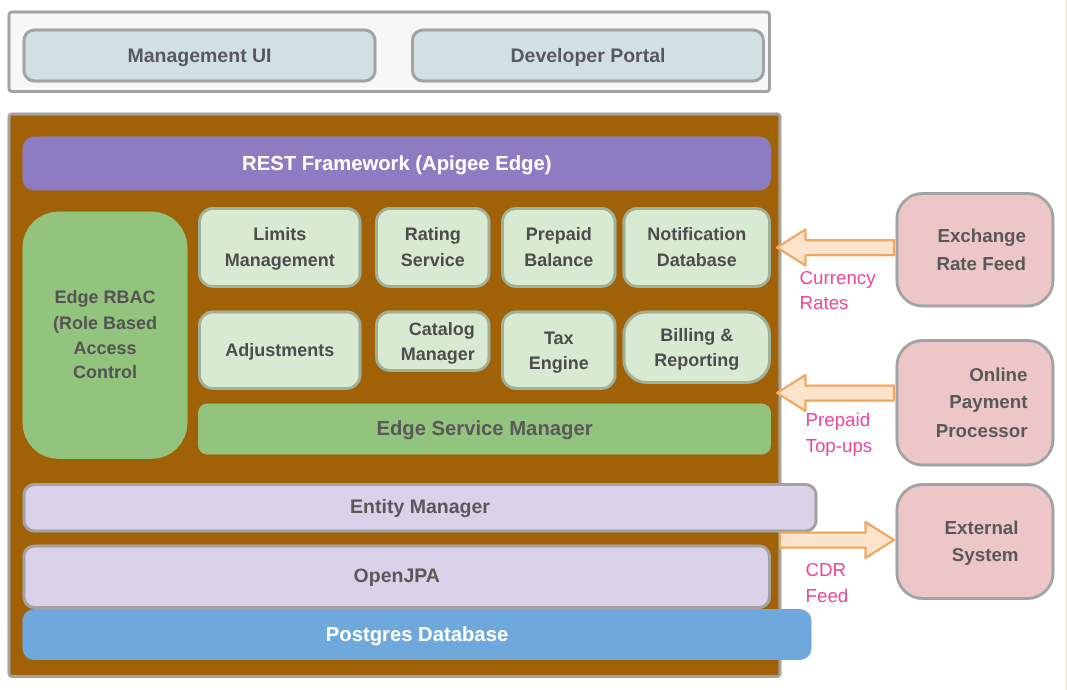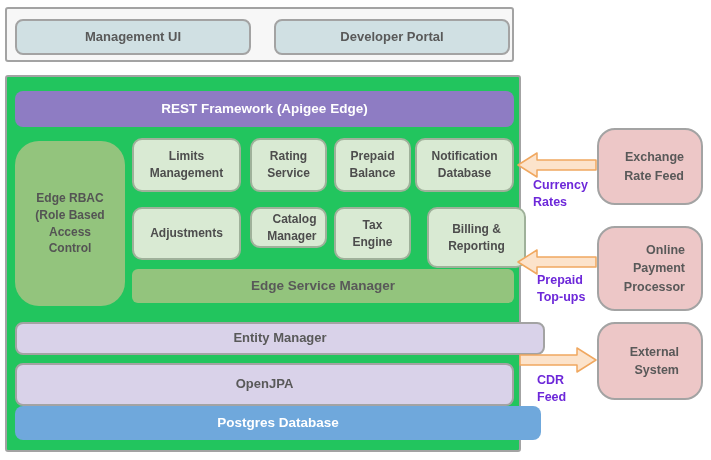--- a/index.html
+++ b/index.html
@@ -8,21 +8,21 @@
     width: 711px;
     height: 460px;
     background: #ffffff;
     font-family: "Liberation Sans", sans-serif;
     overflow: hidden;
   }
   .canvas * { box-sizing: border-box; }
 
   .panel {
     position: absolute;
-    background: #22c55e;
+    background: #a16207;
     border: 2px solid #a3a3a3;
     border-radius: 3px;
   }
   .panel.top-panel { background: #f7f7f7; }
 
   .box, .bar {
     position: absolute;
     display: flex;
     align-items: center;
     justify-content: center;
@@ -76,22 +76,22 @@
     background: #edc7c7;
     border: 2px solid #a3a3a3;
     border-radius: 18px;
     font-size: 12.5px;
     line-height: 1.45;
     text-align: right;
   }
   .flow-label {
     position: absolute;
     font-size: 12.5px;
-    font-weight: bold;
-    color: #6d28d9;
+    font-weight: normal;
+    color: #ec4899;
     line-height: 1.35;
   }
   .arrow { position: absolute; }
   .arrow polygon {
     fill: #fce3cb;
     stroke: #f0a860;
     stroke-width: 1.5;
     stroke-linejoin: round;
   }
   .rbac-line { display: block; }
@@ -140,21 +140,21 @@
 
     <div class="box lightgreen" style="left:125px; top:130px; width:109px; height:53px;">
       <span>Adjustments</span>
     </div>
     <div class="box lightgreen" style="left:243px; top:130px; width:77px; height:41px;text-align:right;">
       <span style="width:56px;">Catalog Manager</span>
     </div>
     <div class="box lightgreen" style="left:327px; top:130px; width:77px; height:53px;">
       <span style="width:46px;">Tax Engine</span>
     </div>
-    <div class="box lightgreen" style="left:420px; top:130px; width:99px; height:61px;">
+    <div class="box lightgreen" style="left:408px; top:130px; width:99px; height:49px;border-radius:16px;">
       <span style="width:62px;">Billing &amp; Reporting</span>
     </div>
 
     <div class="bar green-bar" style="left:125px; top:192px; width:382px; height:34px;">
       <span>Edge Service Manager</span>
     </div>
 
     <div class="bar lavender" style="left:8px; top:245px; width:530px; height:33px;">
       <span>Entity Manager</span>
     </div>

